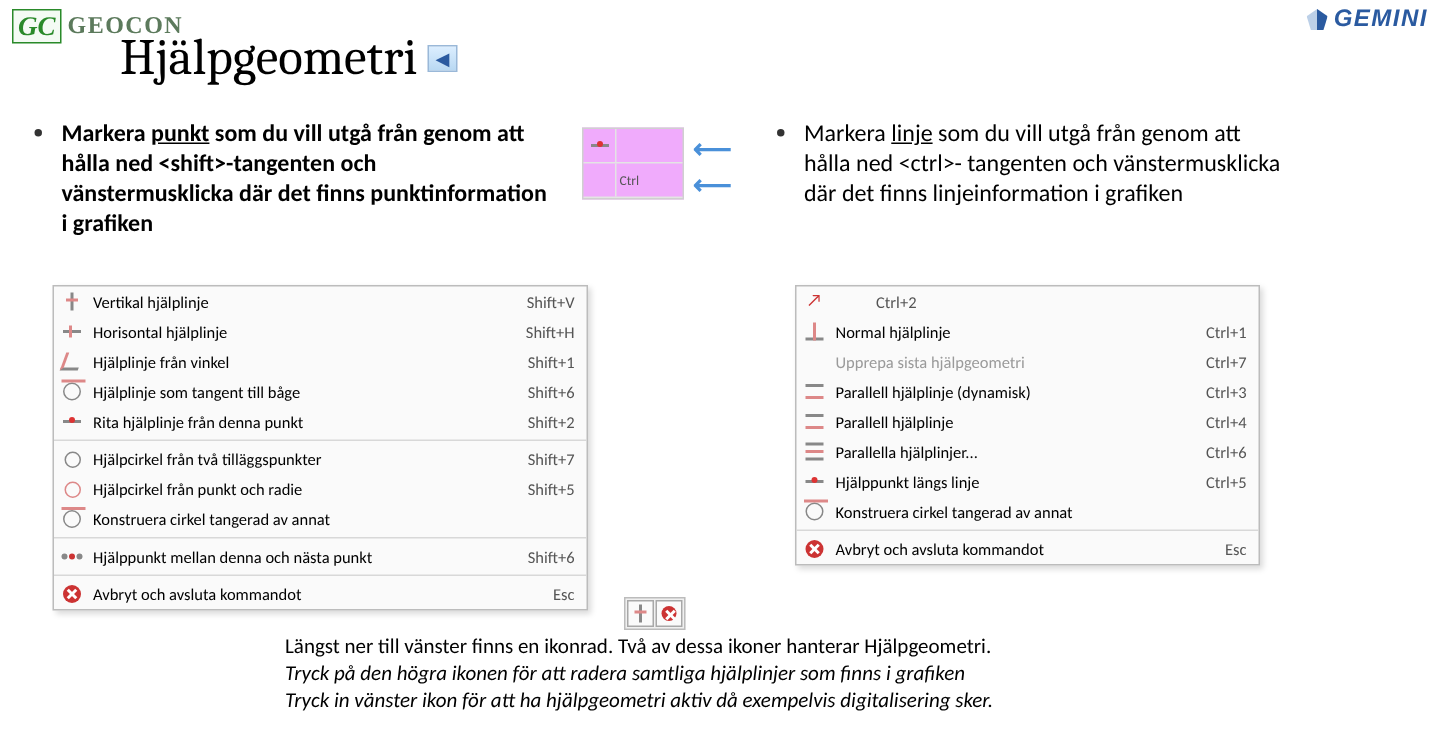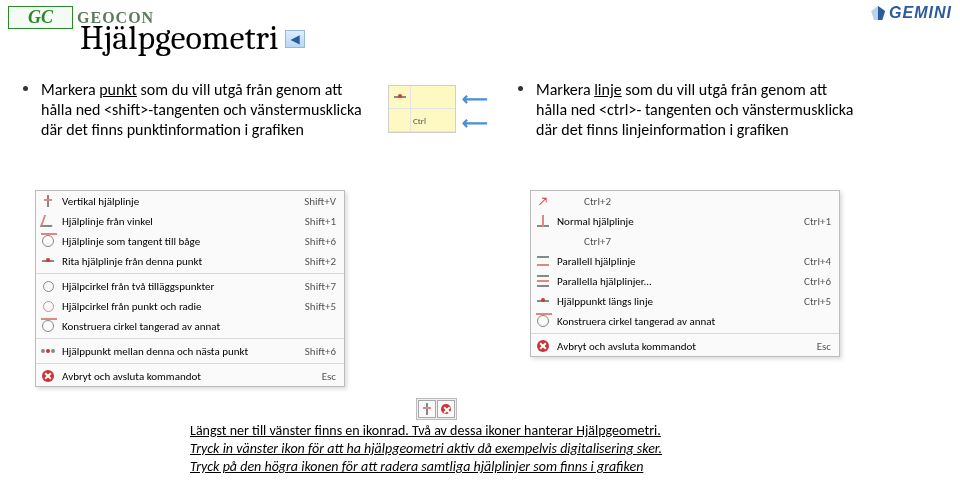--- a/index.html
+++ b/index.html
@@ -18,21 +18,21 @@
     display: flex; align-items: center;
     gap: 4px;
   }
   .logo-left .gc {
     font-family: "Times New Roman", serif;
     font-style: italic;
     font-weight: bold;
     color: #2a8a2a;
     font-size: 18px;
     border: 1px solid #2a8a2a;
-    padding: 0 19px;
+    padding: 0 3px;
     background: #f4fbf4;
   }
   .logo-left .gtxt {
     font-family: "Times New Roman", serif;
     font-weight: bold;
     font-size: 16px;
     color: #5c7a5c;
     letter-spacing: 1px;
   }
   .logo-right {
@@ -59,60 +59,60 @@
     font-weight: 400;
     font-family: Cambria, Georgia, serif;
   }
   .bullet-col {
     position: absolute;
     top: 80px;
     width: 330px;
     font-size: 16px;
     line-height: 1.25;
   }
-  .bullet-col.left { left: 35px; }
+  .bullet-col.left { left: 35px; font-weight: bold; }
   .bullet-col.right { left: 530px; }
   .bullet-col .dot {
     position: absolute;
     left: -12px;
     top: 6px;
     width: 5px; height: 5px;
     border-radius: 50%;
     background: #333;
   }
   .bullet-col .content { margin-left: 6px; }
   .under { text-decoration: underline; }
 
   .ctrl-snip {
     position: absolute;
     left: 388px; top: 85px;
     width: 68px; height: 48px;
     border: 1px solid #d0d0d0;
-    background: #fef9c3;
+    background: #f0abfc;
     font-size: 9px;
     display: flex; flex-direction: column;
   }
   .ctrl-snip .row { display: flex; border-bottom: 1px solid #e4e4e4; flex: 1; }
   .ctrl-snip .cell1 { width: 22px; display:flex; align-items:center; justify-content:center; border-right:1px solid #e4e4e4;}
   .ctrl-snip .cell2 { flex:1; display:flex; align-items:center; padding-left:2px; color:#555;}
   .arrow {
     position: absolute;
     color: #4a90d9;
     font-size: 18px;
     font-weight: bold;
   }
 
   .menu {
     position: absolute;
     background: #fafafa;
     border: 1px solid #bcbcbc;
     font-size: 11px;
     box-shadow: 2px 2px 4px rgba(0,0,0,0.15);
   }
-  .menu.left-menu  { left: 35px;  top: 190px; width: 310px; }
+  .menu.left-menu  { left: 35px;  top: 190px; width: 357px; }
   .menu.right-menu { left: 530px; top: 190px; width: 310px; }
   .menu .item {
     display: flex;
     align-items: center;
     height: 20px;
     padding: 0 8px 0 2px;
   }
   .menu .sep { height: 1px; background: #d8d8d8; margin: 2px 0; }
   .menu .icon {
     width: 20px; height: 16px;
@@ -160,21 +160,20 @@
     background: #fafafa;
     display:flex; align-items:center; justify-content:center;
     font-size: 11px;
   }
   .footer-text {
     position: absolute;
     left: 190px;
     top: 422px;
     font-size: 14px;
     line-height: 1.3;
-    text-decoration: underline;
   }
   .footer-text .italic { font-style: italic; }
 
   .back-btn {
     position: absolute;
     left: 285px; top: 30px;
     width: 20px; height: 18px;
     border: 1px solid #9ab8d8;
     background: linear-gradient(#dceeff,#b8d8f2);
     display:flex; align-items:center; justify-content:center;
@@ -227,20 +226,27 @@
 <div class="menu left-menu" id="left-menu">
     <div class="item">
       <span class="icon">
         <span class="ic-v"></span>
       </span>
       <span class="lbl">Vertikal hjälplinje</span>
       <span class="sc">Shift+V</span>
     </div>
     <div class="item">
       <span class="icon">
+        <span class="ic-h"></span>
+      </span>
+      <span class="lbl">Horisontal hjälplinje</span>
+      <span class="sc">Shift+H</span>
+    </div>
+    <div class="item">
+      <span class="icon">
         <span class="ic-ang"></span>
       </span>
       <span class="lbl">Hjälplinje från vinkel</span>
       <span class="sc">Shift+1</span>
     </div>
     <div class="item">
       <span class="icon">
         <span class="ic-tan"></span>
       </span>
       <span class="lbl">Hjälplinje som tangent till båge</span>
@@ -303,21 +309,29 @@
       <span class="icon">
         <span class="ic-norm"></span>
       </span>
       <span class="lbl">Normal hjälplinje</span>
       <span class="sc">Ctrl+1</span>
     </div>
     <div class="item disabled">
       <span class="icon">
         <span></span>
       </span>
+      <span class="lbl">Upprepa sista hjälpgeometri</span>
       <span class="sc">Ctrl+7</span>
+    </div>
+    <div class="item">
+      <span class="icon">
+        <span class="ic-par"></span>
+      </span>
+      <span class="lbl">Parallell hjälplinje (dynamisk)</span>
+      <span class="sc">Ctrl+3</span>
     </div>
     <div class="item">
       <span class="icon">
         <span class="ic-par"></span>
       </span>
       <span class="lbl">Parallell hjälplinje</span>
       <span class="sc">Ctrl+4</span>
     </div>
     <div class="item">
       <span class="icon">
@@ -354,15 +368,15 @@
   <div class="btn">
       <span class="ic-v"></span>
     </div>
   <div class="btn">
       <span class="ic-x" style="width:10px;height:10px;"></span>
     </div>
 </div>
 
 <div class="footer-text">
   <div>Längst ner till vänster finns en ikonrad. Två av dessa ikoner hanterar Hjälpgeometri.</div>
+  <div class="italic">Tryck på den högra ikonen för att radera samtliga hjälplinjer som finns i grafiken</div>
   <div class="italic">Tryck in vänster ikon för att ha hjälpgeometri aktiv då exempelvis digitalisering sker.</div>
-  <div class="italic">Tryck på den högra ikonen för att radera samtliga hjälplinjer som finns i grafiken</div>
 </div>
 
 </body></html>

